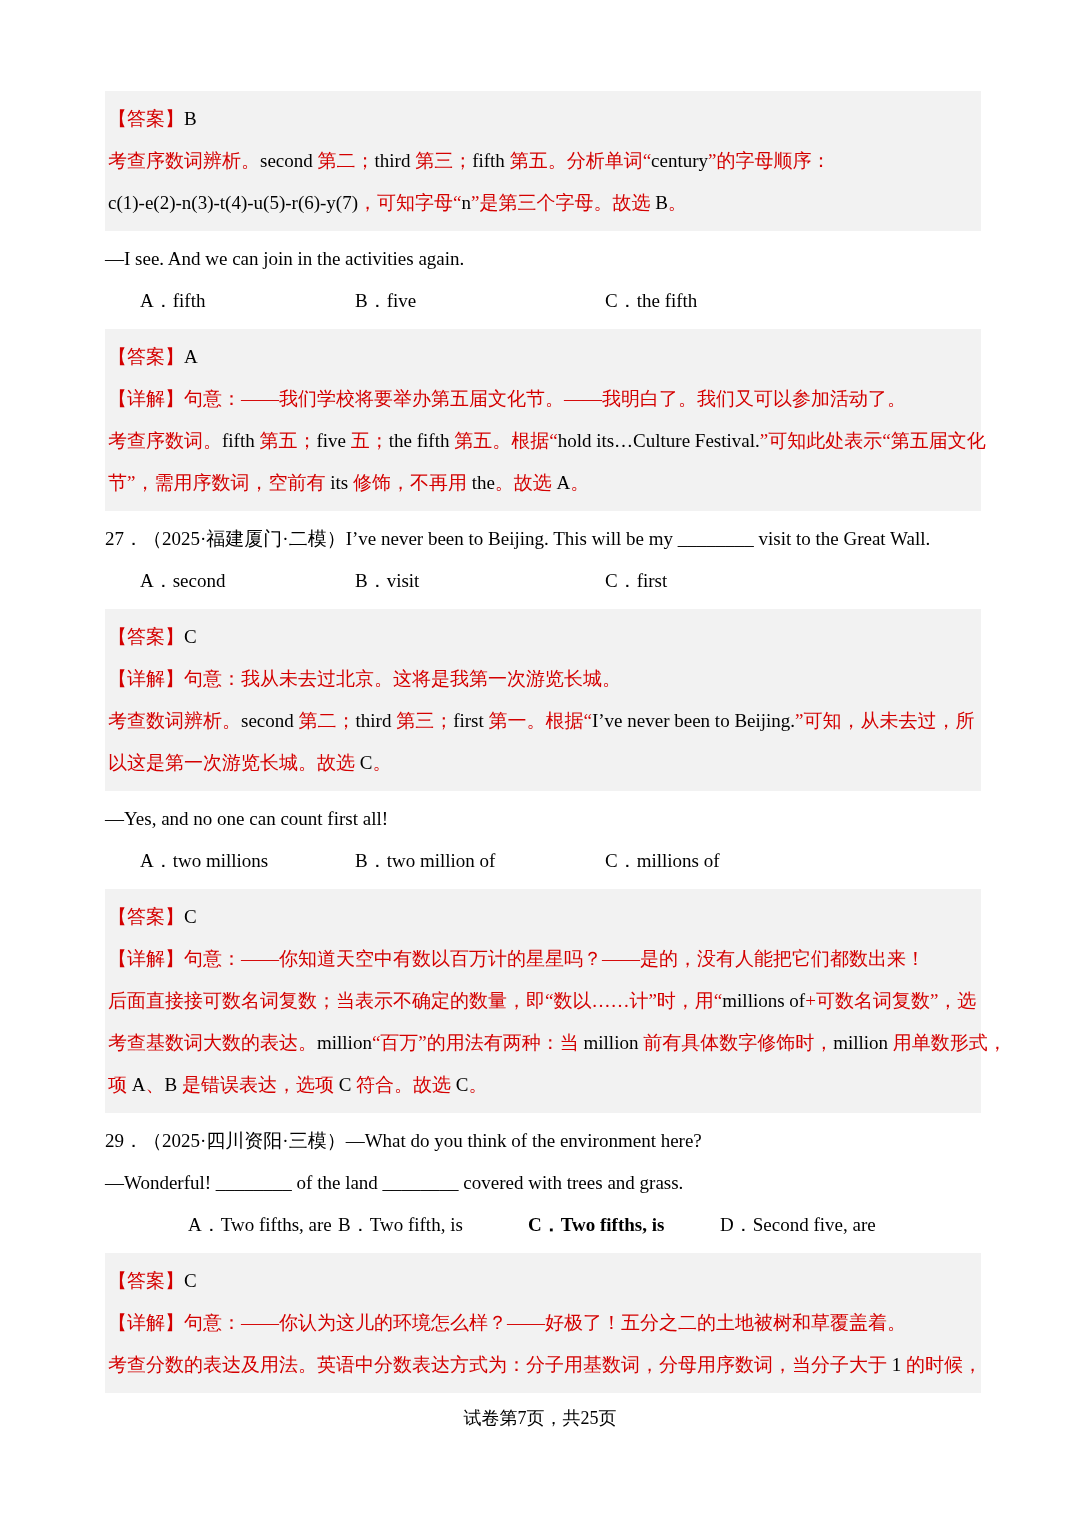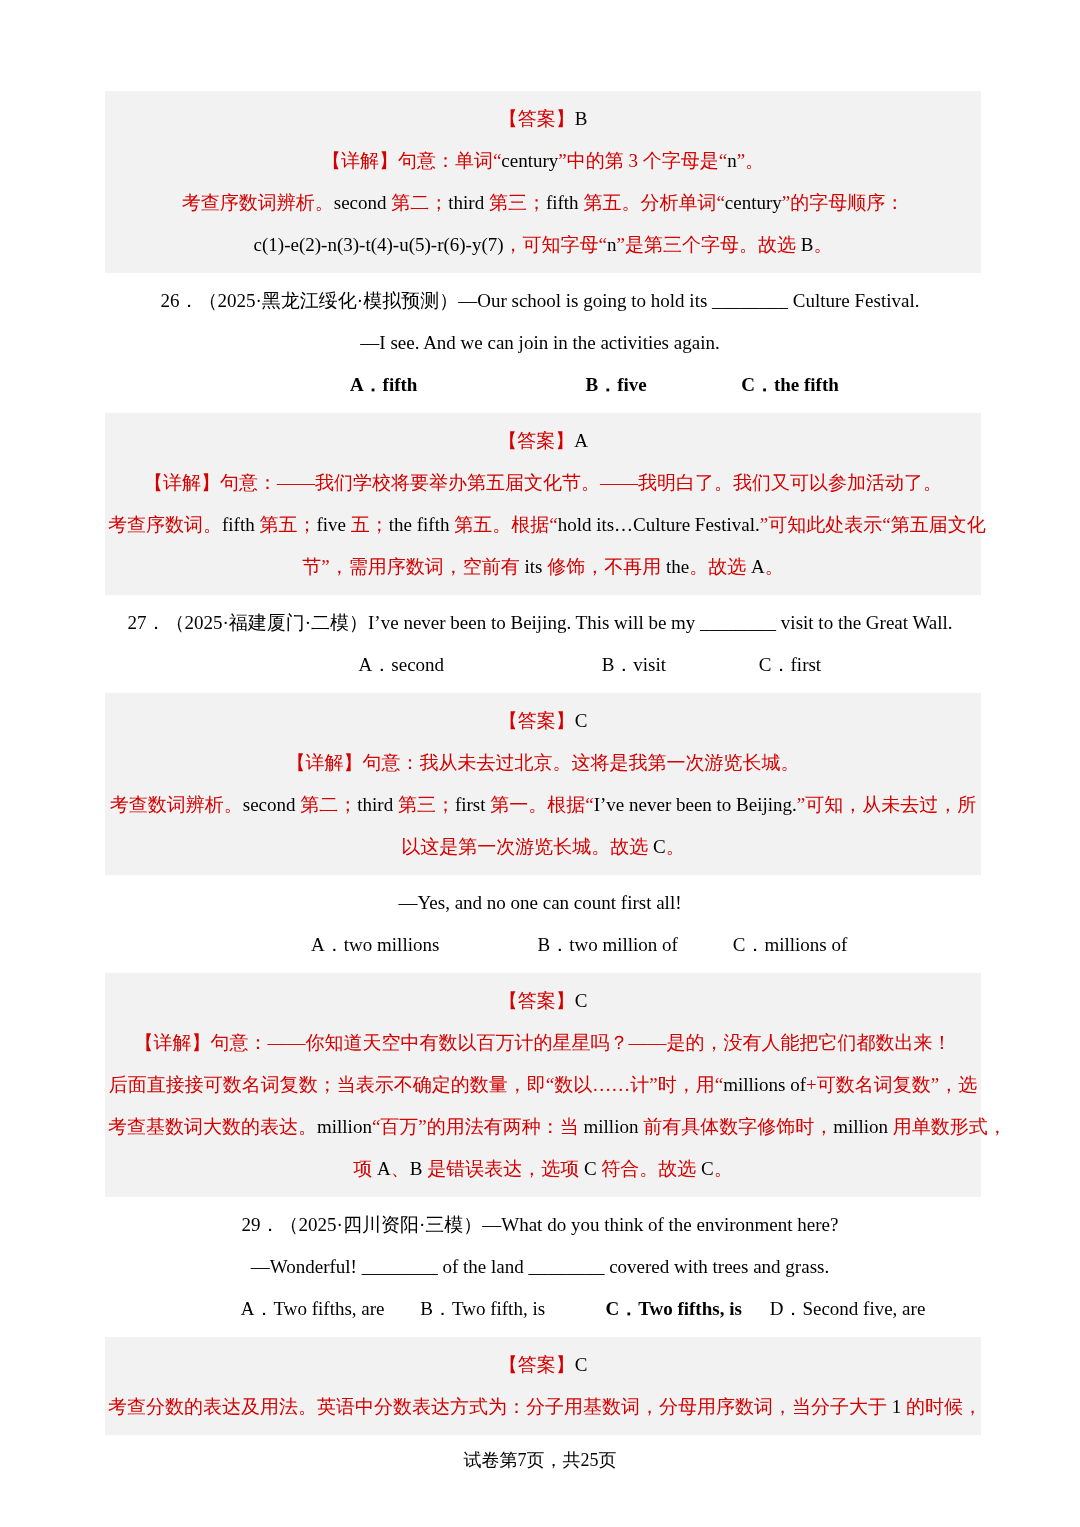--- a/index.html
+++ b/index.html
@@ -22,48 +22,45 @@
   .block { width: 100%; }
   .block.answer {
     background: var(--gray-bg, #f2f2f2);
     padding: 7px 3px;
     margin: 5px 0;
   }
   .block.question { padding: 2px 0; }
   .line {
     line-height: 42px;
     white-space: nowrap;
-    text-align: center;
   }
   .seg-r { color: var(--red, #d40000); }
   .seg-k { color: #000000; }
   .opt { display: inline-block; }
   .footer {
     text-align: center;
     font-size: 18px;
     line-height: 40px;
     margin-top: 4px;
     color: #000000;
   }
 </style>
 </head>
 <body>
 
 <div class="page">
   <div>
       <div class="block answer">
         <div class="line"><span class="seg-r">【答案】</span><span class="seg-k">B</span></div>
-        <div class="line"><span class="seg-r">【详解】句意：单词“</span><span class="seg-k">century</span><span class="seg-r">”中的第 3 个字母是“</span><span class="seg-k">n</span><span class="seg-r">”。</span></div>
         <div class="line"><span class="seg-r">考查序数词辨析。</span><span class="seg-k">second</span><span class="seg-r"> 第二；</span><span class="seg-k">third</span><span class="seg-r"> 第三；</span><span class="seg-k">fifth</span><span class="seg-r"> 第五。分析单词“</span><span class="seg-k">century</span><span class="seg-r">”的字母顺序：</span></div>
         <div class="line"><span class="seg-k">c(1)-e(2)-n(3)-t(4)-u(5)-r(6)-y(7)</span><span class="seg-r">，可知字母“</span><span class="seg-k">n</span><span class="seg-r">”是第三个字母。故选 </span><span class="seg-k">B</span><span class="seg-r">。</span></div>
       </div>
       <div class="block question">
-        <div class="line"><span class="seg-k">26．（2025·黑龙江绥化·模拟预测）—Our school is going to hold its ________ Culture Festival.</span></div>
         <div class="line"><span class="seg-k">—I see. And we can join in the activities again.</span></div>
-        <div class="line" style="padding-left: 35px; font-weight: bold;"><span class="seg-k opt" style="width: 215px;">A．fifth</span><span class="seg-k opt" style="width: 250px;">B．five</span><span class="seg-k">C．the fifth</span></div>
+        <div class="line" style="padding-left: 35px;"><span class="seg-k opt" style="width: 215px;">A．fifth</span><span class="seg-k opt" style="width: 250px;">B．five</span><span class="seg-k">C．the fifth</span></div>
       </div>
       <div class="block answer">
         <div class="line"><span class="seg-r">【答案】</span><span class="seg-k">A</span></div>
         <div class="line"><span class="seg-r">【详解】句意：——我们学校将要举办第五届文化节。——我明白了。我们又可以参加活动了。</span></div>
         <div class="line"><span class="seg-r">考查序数词。</span><span class="seg-k">fifth</span><span class="seg-r"> 第五；</span><span class="seg-k">five</span><span class="seg-r"> 五；</span><span class="seg-k">the fifth</span><span class="seg-r"> 第五。根据“</span><span class="seg-k">hold its…Culture Festival.</span><span class="seg-r">”可知此处表示“第五届文化</span></div>
         <div class="line"><span class="seg-r">节”，需用序数词，空前有 </span><span class="seg-k">its</span><span class="seg-r"> 修饰，不再用 </span><span class="seg-k">the</span><span class="seg-r">。故选 </span><span class="seg-k">A</span><span class="seg-r">。</span></div>
       </div>
       <div class="block question">
         <div class="line"><span class="seg-k">27．（2025·福建厦门·二模）I’ve never been to Beijing. This will be my ________ visit to the Great Wall.</span></div>
         <div class="line" style="padding-left: 35px;"><span class="seg-k opt" style="width: 215px;">A．second</span><span class="seg-k opt" style="width: 250px;">B．visit</span><span class="seg-k">C．first</span></div>
@@ -85,17 +82,18 @@
         <div class="line"><span class="seg-r">考查基数词大数的表达。</span><span class="seg-k">million</span><span class="seg-r">“百万”的用法有两种：当 </span><span class="seg-k">million</span><span class="seg-r"> 前有具体数字修饰时，</span><span class="seg-k">million</span><span class="seg-r"> 用单数形式，</span></div>
         <div class="line"><span class="seg-r">项 </span><span class="seg-k">A</span><span class="seg-r">、</span><span class="seg-k">B</span><span class="seg-r"> 是错误表达，选项 </span><span class="seg-k">C</span><span class="seg-r"> 符合。故选 </span><span class="seg-k">C</span><span class="seg-r">。</span></div>
       </div>
       <div class="block question">
         <div class="line"><span class="seg-k">29．（2025·四川资阳·三模）—What do you think of the environment here?</span></div>
         <div class="line"><span class="seg-k">—Wonderful! ________ of the land ________ covered with trees and grass.</span></div>
         <div class="line" style="padding-left: 35px;"><span class="seg-k opt" style="width: 150px; margin-left: 48px;">A．Two fifths, are</span><span class="seg-k opt" style="width: 190px;">B．Two fifth, is</span><span class="seg-k opt" style="width: 192px; font-weight: bold;">C．Two fifths, is</span><span class="seg-k">D．Second five, are</span></div>
       </div>
       <div class="block answer">
         <div class="line"><span class="seg-r">【答案】</span><span class="seg-k">C</span></div>
+        <div class="line"><span class="seg-r">【详解】句意：——你认为这儿的环境怎么样？——好极了！五分之二的土地被树和草覆盖着。</span></div>
         <div class="line"><span class="seg-r">考查分数的表达及用法。英语中分数表达方式为：分子用基数词，分母用序数词，当分子大于 </span><span class="seg-k">1</span><span class="seg-r"> 的时候，</span></div>
       </div>
     </div>
   <div class="footer">试卷第7页，共25页</div>
 </div>
 
 </body></html>

